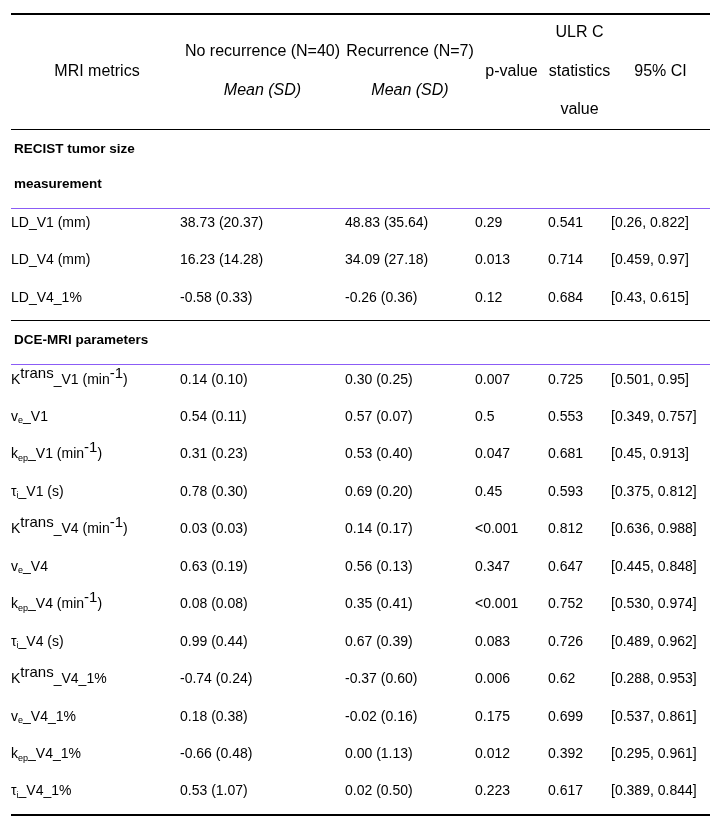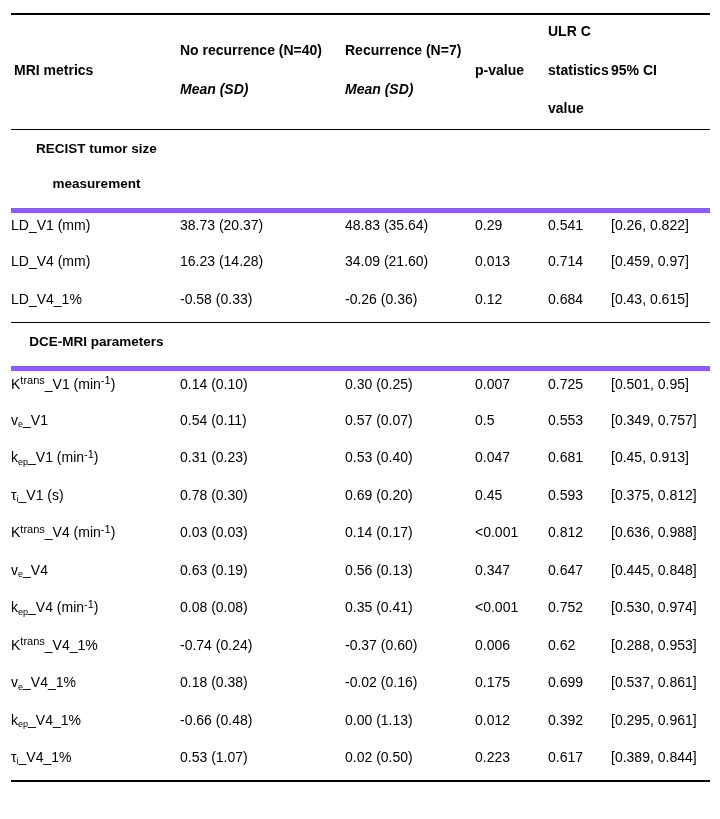--- a/index.html
+++ b/index.html
@@ -15,40 +15,40 @@
     margin: 13px 0 0 11px;
     width: 699px;
     border-collapse: collapse;
     table-layout: fixed;
     border-top: 2px solid #000;
     border-bottom: 2px solid #000;
     font-size: 14px;
   }
   thead tr { border-bottom: 1px solid #000; height: 115px; }
   thead th {
-    font-weight: bold;
-    text-align: left;
+    font-weight: normal;
+    text-align: center;
     vertical-align: top;
     padding: 7px 0 0 0;
     white-space: nowrap;
-    font-size: 14px;
+    font-size: 16px;
   }
   th.first-col, td.metric-cell, .section-cell { padding-left: 3px; }
   .hl { height: 19.3px; line-height: 19.3px; }
   .italic { font-style: italic; }
-  tr.section-row { border-top: 1px solid #000; border-bottom: 5px solid #8b5cf6; text-align: center; }
+  tr.section-row { border-top: 1px solid #000; border-bottom: 1px solid #8b5cf6; }
   td.section-cell { font-weight: bold; vertical-align: top; padding-bottom: 7px; font-size: 13.5px; }
   .section-title-text { width: 165px; line-height: 35px; }
   tr.data-row { height: 37.5px; margin-top: 44px; }
   tr.data-row td {
     vertical-align: middle;
     padding: 0 0 10px 0;
     white-space: nowrap;
   }
-  sup { font-size: 11px; line-height: 0; position: relative; top: -0.4em; vertical-align: baseline; }
+  sup { font-size: 15px; line-height: 0; position: relative; top: -0.4em; vertical-align: baseline; }
   sub { font-size: 9px; line-height: 0; position: relative; top: 0.3em; vertical-align: baseline; }
 </style>
 </head>
 <body>
 
 <div class="page">
   <table class="results">
     <colgroup>
       <col style="width:169px">
         <col style="width:165px">
@@ -113,21 +113,21 @@
           <td class="metric-cell"><span>LD_V1 (mm)</span></td>
           <td>38.73 (20.37)</td>
           <td>48.83 (35.64)</td>
           <td>0.29</td>
           <td>0.541</td>
           <td>[0.26, 0.822]</td>
         </tr>
         <tr class="data-row">
           <td class="metric-cell"><span>LD_V4 (mm)</span></td>
           <td>16.23 (14.28)</td>
-          <td>34.09 (21.60)</td>
+          <td>34.09 (27.18)</td>
           <td>0.013</td>
           <td>0.714</td>
           <td>[0.459, 0.97]</td>
         </tr>
         <tr class="data-row">
           <td class="metric-cell"><span>LD_V4_1%</span></td>
           <td>-0.58 (0.33)</td>
           <td>-0.26 (0.36)</td>
           <td>0.12</td>
           <td>0.684</td>
@@ -188,20 +188,28 @@
         </tr>
         <tr class="data-row">
           <td class="metric-cell"><span>k</span><sub>ep</sub><span>_V4 (min</span><sup>-1</sup><span>)</span></td>
           <td>0.08 (0.08)</td>
           <td>0.35 (0.41)</td>
           <td>&lt;0.001</td>
           <td>0.752</td>
           <td>[0.530, 0.974]</td>
         </tr>
         <tr class="data-row">
+          <td class="metric-cell"><span>τ</span><sub>i</sub><span>_V4 (s)</span></td>
+          <td>0.99 (0.44)</td>
+          <td>0.67 (0.39)</td>
+          <td>0.083</td>
+          <td>0.726</td>
+          <td>[0.489, 0.962]</td>
+        </tr>
+        <tr class="data-row">
           <td class="metric-cell"><span>K</span><sup>trans</sup><span>_V4_1%</span></td>
           <td>-0.74 (0.24)</td>
           <td>-0.37 (0.60)</td>
           <td>0.006</td>
           <td>0.62</td>
           <td>[0.288, 0.953]</td>
         </tr>
         <tr class="data-row">
           <td class="metric-cell"><span>v</span><sub>e</sub><span>_V4_1%</span></td>
           <td>0.18 (0.38)</td>

